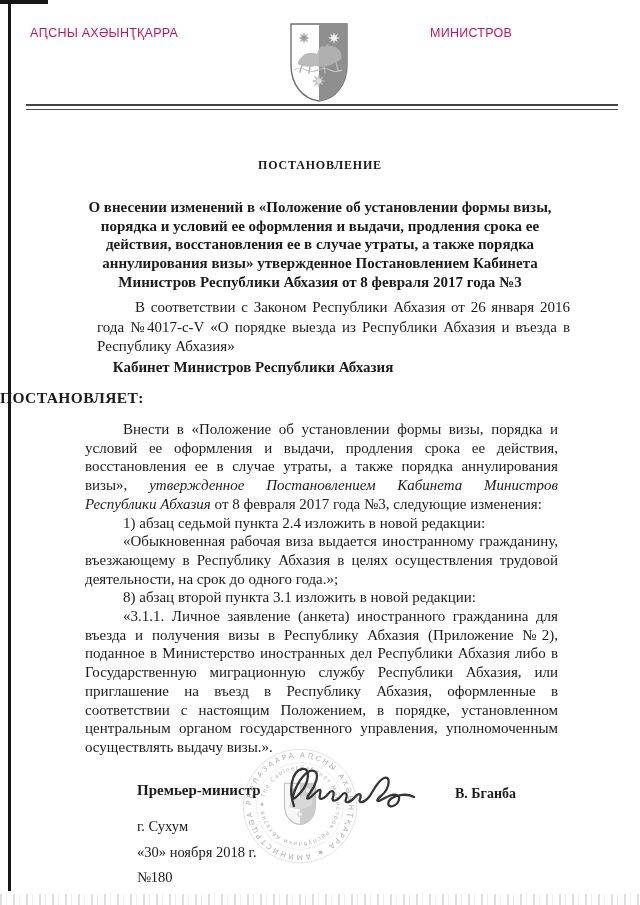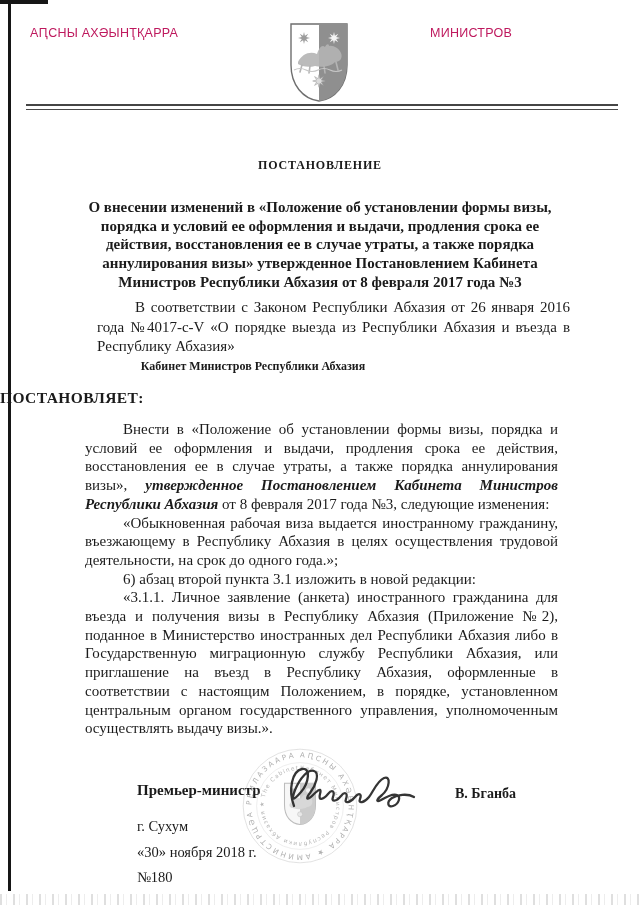--- a/index.html
+++ b/index.html
@@ -31,26 +31,26 @@
         border-top:2px solid #454545;border-bottom:1px solid #4a4a4a;}
   
   .title{left:0;top:158px;width:640px;text-align:center;
          font-weight:bold;font-size:12px;letter-spacing:.8px;}
   .subject{left:70px;top:198px;width:500px;text-align:center;
            font-weight:bold;font-size:15px;line-height:18.7px;}
   
   .preamble{left:85px;top:298px;width:473px;text-align:justify;
             text-indent:38px;font-size:15px;line-height:19.6px;margin-left:12px;}
   .authority{left:0;top:359px;width:506px;text-align:center;
-             font-weight:bold;font-size:12px;}
+             font-weight:bold;font-size:15px;}
   .resolves{left:0;top:389px;width:640px;text-align:left;
             font-weight:bold;font-size:15.5px;letter-spacing:.4px;}
   .bodytext{left:85px;top:420px;width:473px;font-size:15px;line-height:18.7px;}
   .bodytext p{margin:0;text-indent:38px;text-align:justify;}
-  .bodytext .it{font-style:italic;font-weight:bold;}
+  .bodytext .it{font-style:italic;}
   
   .sig-post{left:137px;top:782px;font-weight:bold;font-size:15px;}
   .sig-name{left:455px;top:786px;font-weight:bold;font-size:14px;}
   .sig-script{left:278px;top:760px;}
   .stamp{left:238px;top:744px;opacity:.85;}
   .foot-city{left:137px;top:818px;font-size:14.5px;}
   .foot-date{left:137px;top:844px;font-size:14.5px;}
   .foot-num{left:137px;top:869px;font-size:14.5px;}
 </style>
 </head>
@@ -94,22 +94,23 @@
 <div class="abs title">ПОСТАНОВЛЕНИЕ</div>
 <div class="abs subject">О внесении изменений в «Положение об установлении формы визы, порядка и условий ее оформления и выдачи, продления срока ее действия, восстановления ее в случае утраты, а также порядка аннулирования визы» утвержденное Постановлением Кабинета Министров Республики Абхазия от 8 февраля 2017 года №3</div>
 
 <div class="abs preamble">В соответствии с Законом Республики Абхазия от 26 января 2016 года №4017-с-V «О порядке выезда из Республики Абхазия и въезда в Республику Абхазия»</div>
 
 <div class="abs authority">Кабинет Министров Республики Абхазия</div>
 <div class="abs resolves">ПОСТАНОВЛЯЕТ:</div>
 
 <div class="abs bodytext">
     <p><span>Внести в «Положение об установлении формы визы, порядка и условий ее оформления и выдачи, продления срока ее действия, восстановления ее в случае утраты, а также порядка аннулирования визы», </span><span class="it">утвержденное Постановлением Кабинета Министров Республики Абхазия</span><span> от 8 февраля 2017 года №3, следующие изменения:</span></p>
+    <p><span>1) абзац седьмой пункта 2.4 изложить в новой редакции:</span></p>
     <p><span>«Обыкновенная рабочая виза выдается иностранному гражданину, въезжающему в Республику Абхазия в целях осуществления трудовой деятельности, на срок до одного года.»;</span></p>
-    <p><span>6) абзац второй пункта 3.1 изложить в новой редакции:</span></p>
+    <p><span>8) абзац второй пункта 3.1 изложить в новой редакции:</span></p>
     <p><span>«3.1.1. Личное заявление (анкета) иностранного гражданина для въезда и получения визы в Республику Абхазия (Приложение №2), поданное в Министерство иностранных дел Республики Абхазия либо в Государственную миграционную службу Республики Абхазия, или приглашение на въезд в Республику Абхазия, оформленные в соответствии с настоящим Положением, в порядке, установленном центральным органом государственного управления, уполномоченным осуществлять выдачу визы.».</span></p>
   </div>
 
 <div class="abs sig-post">Премьер-министр</div>
 
 <div class="abs stamp">
   <svg width="124" height="124" viewBox="0 0 120 120" xmlns="http://www.w3.org/2000/svg" aria-hidden="true">
     <defs>
       <path id="ringOuter" d="M60,13 a47,47 0 1 1 -0.02,0"></path>
       <path id="ringInner" d="M60,25 a35,35 0 1 1 -0.02,0"></path>

